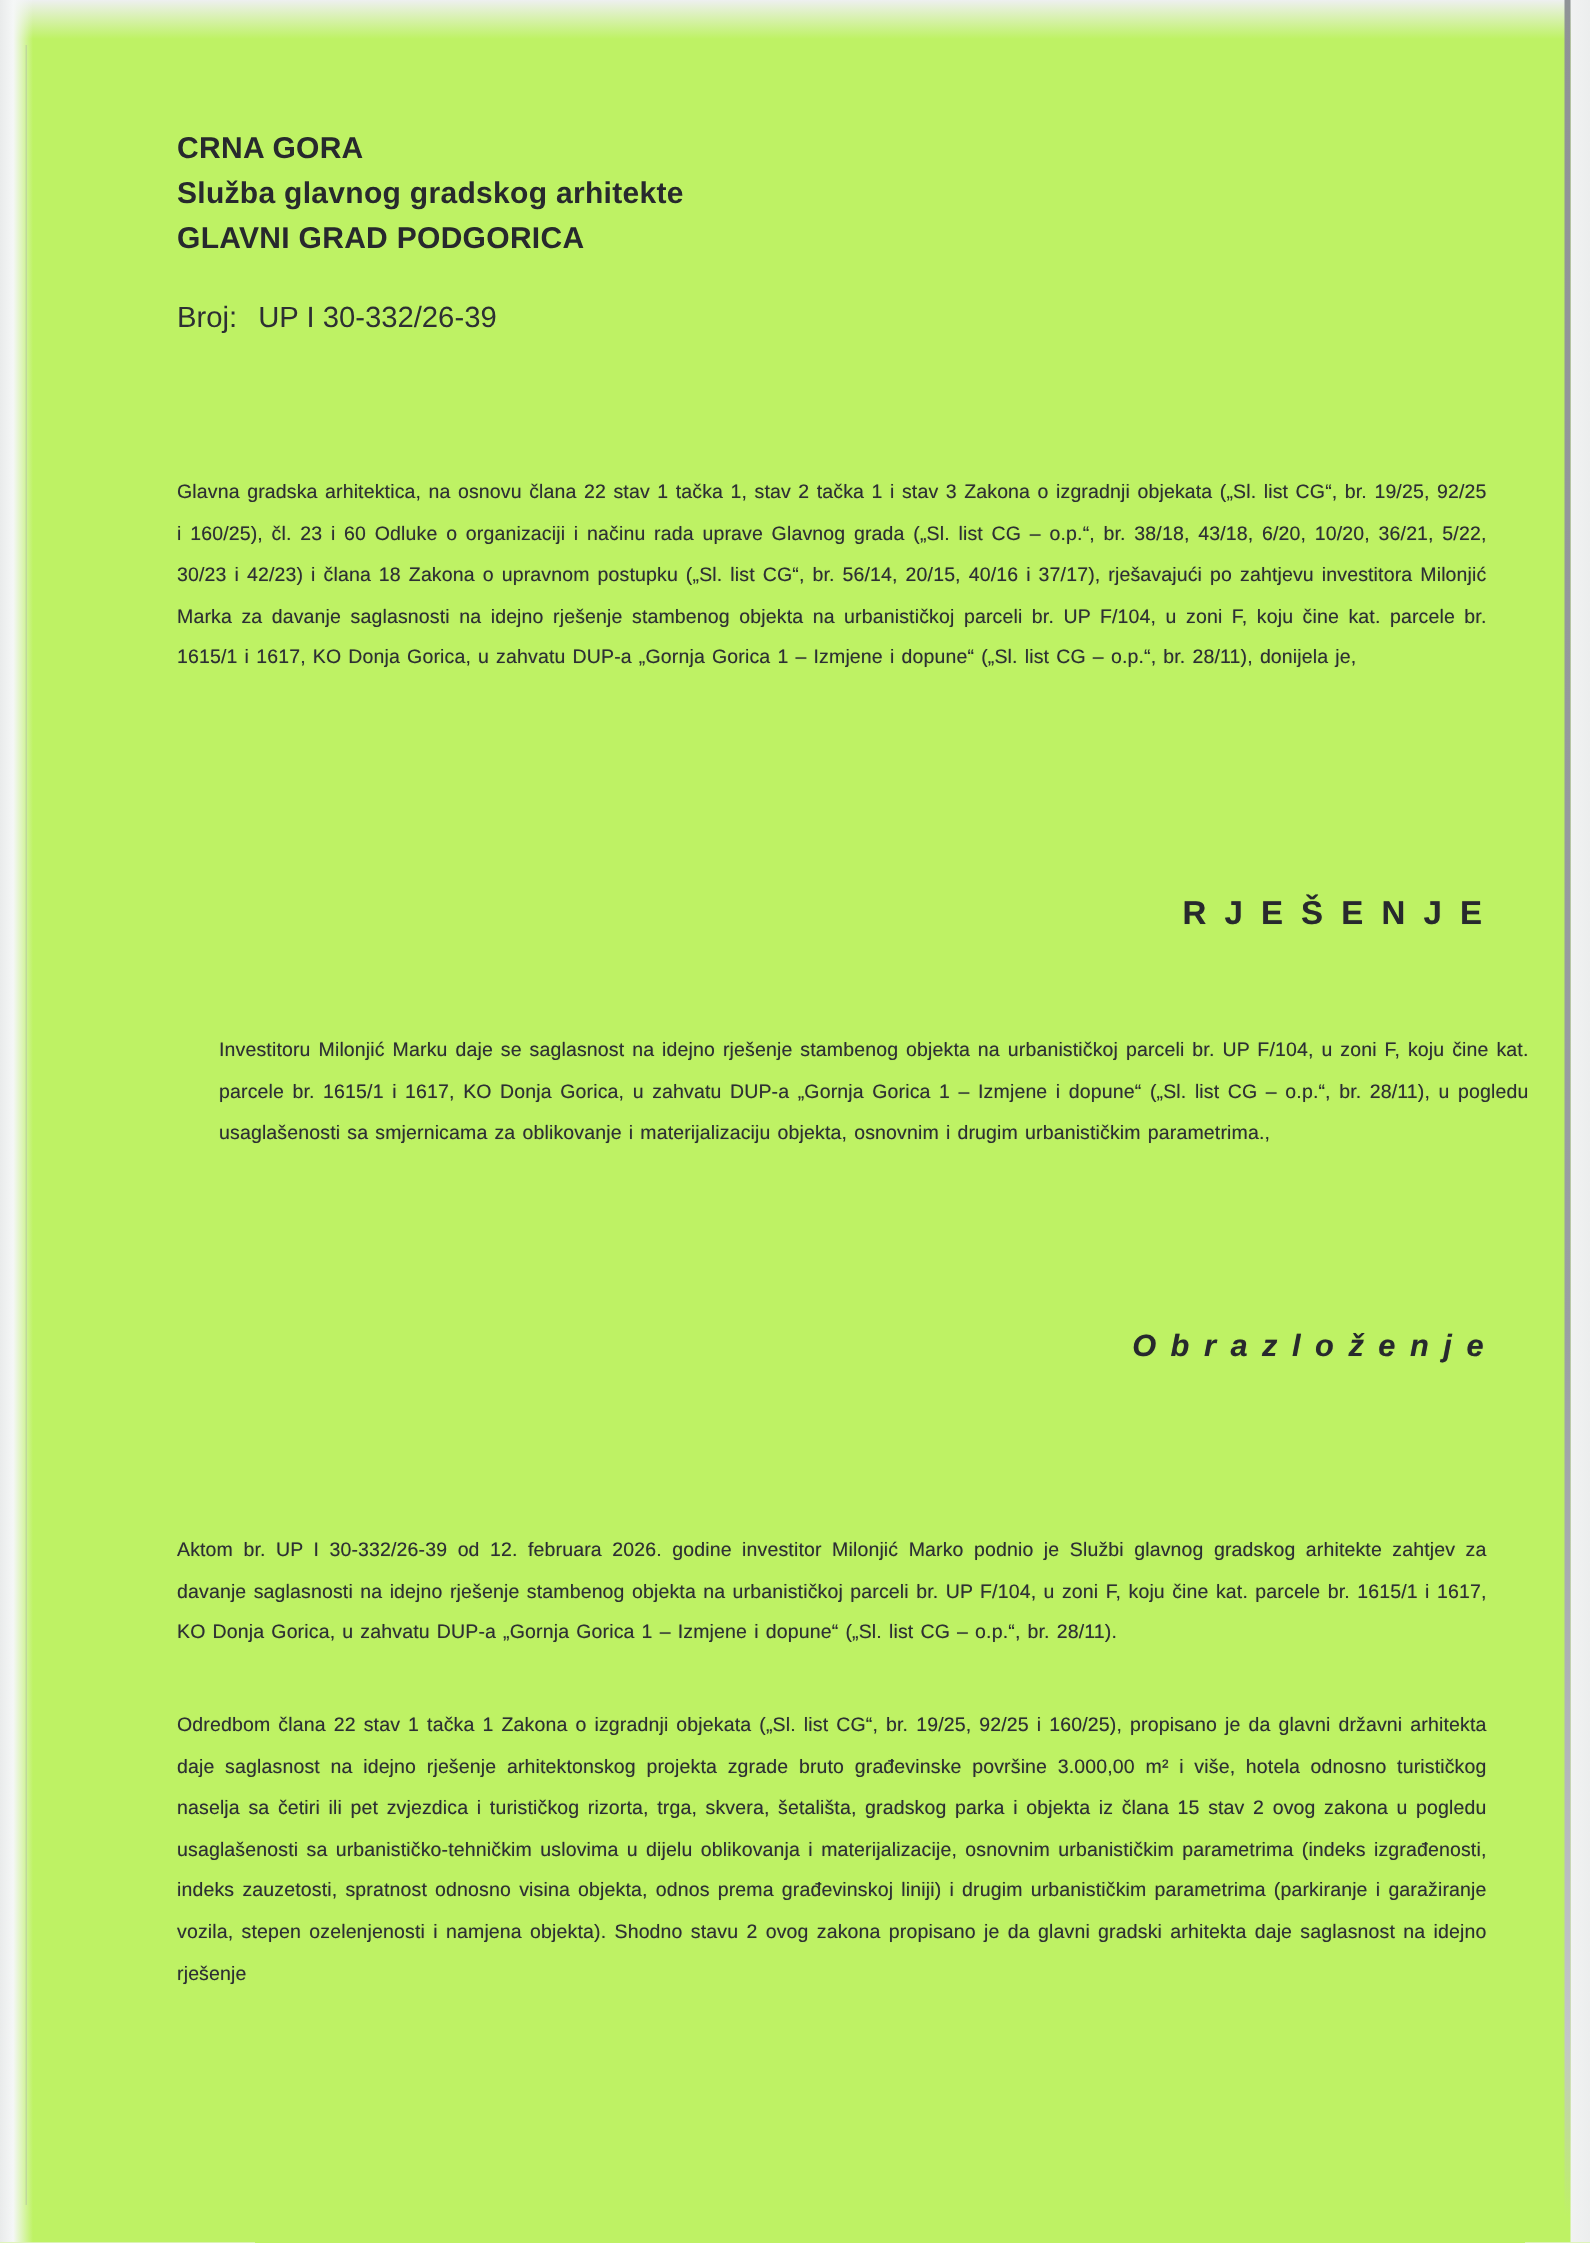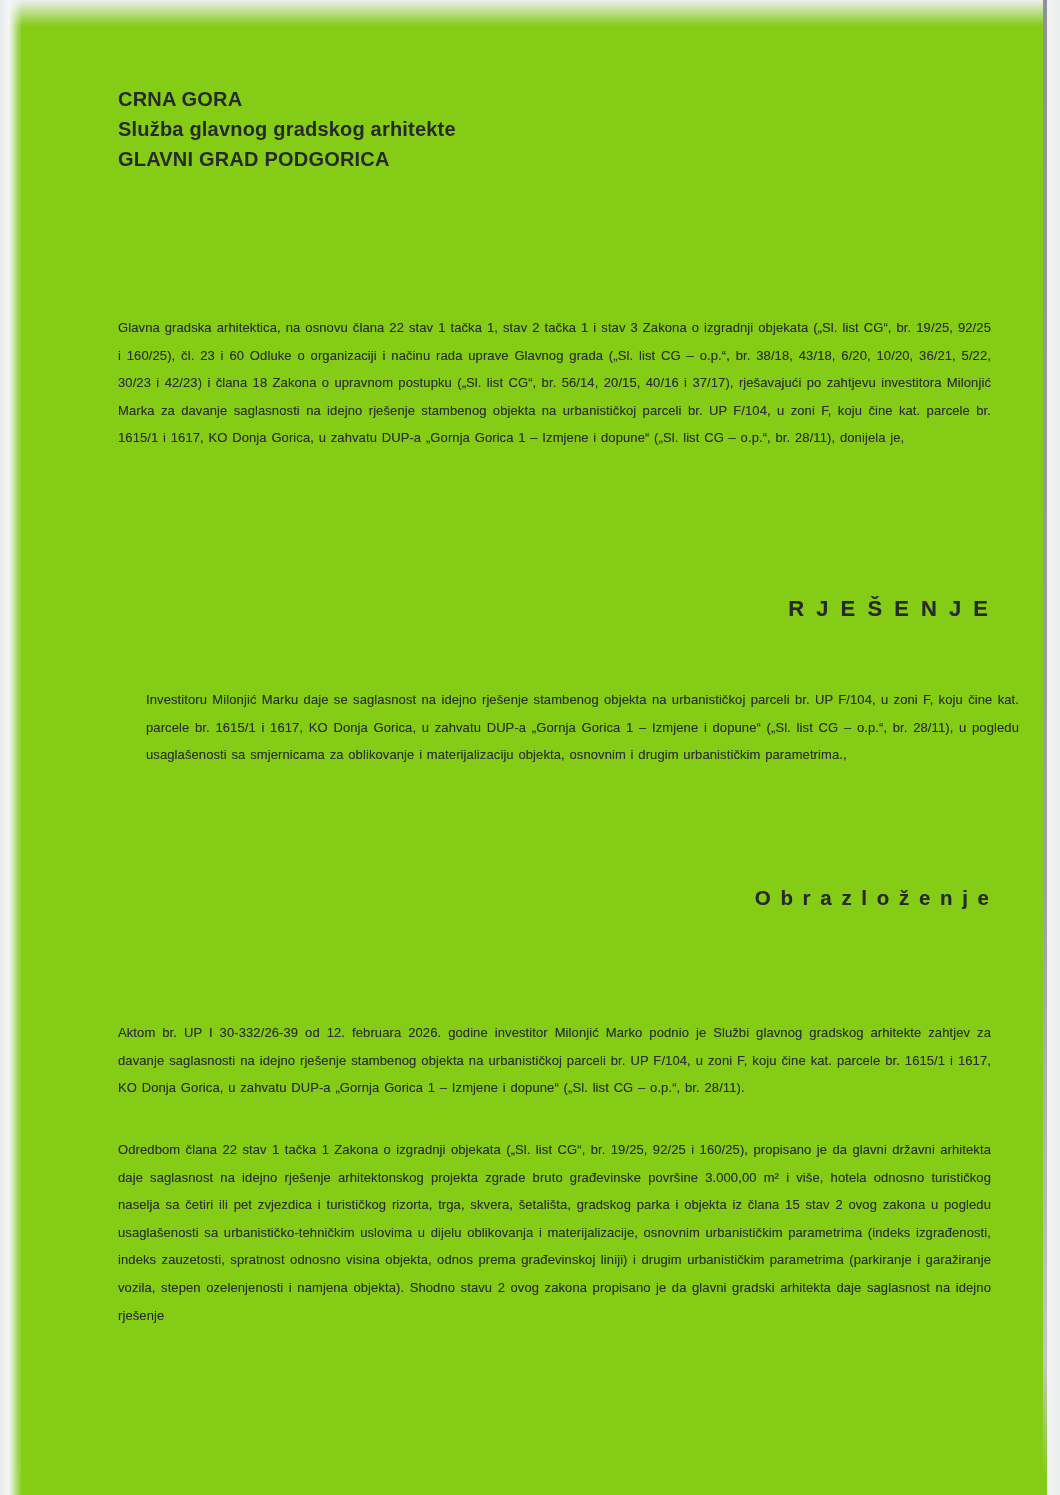--- a/index.html
+++ b/index.html
@@ -4,21 +4,21 @@
 <style>
   html, body {
     margin: 0;
     padding: 0;
     background: #f4f5f5;
   }
   .page {
     position: relative;
     width: 1060px;
     height: 1495px;
-    background: #84cc16;
+    background: #bef264;
     overflow: hidden;
     font-family: "Liberation Sans", sans-serif;
     color: #2d2f33;
   }
   
   .edge-left {
     position: absolute;
     left: 0; top: 0;
     width: 22px; height: 100%;
     background: linear-gradient(to right, #e9ebeb 0%, #f5f7f7 40%, rgba(252,253,253,0) 100%);
@@ -100,20 +100,21 @@
   }
   .heading-decision {
     top: 596px;
     font-size: 22px;
     letter-spacing: 3px;
   }
   .heading-explanation {
     top: 886px;
     font-size: 20.5px;
     letter-spacing: 2px;
+    font-style: italic;
   }
 </style>
 </head>
 <body>
 
 <div class="page">
 
   <div class="edge-top"></div>
   <div class="edge-left"></div>
   <div class="edge-left-line"></div>
@@ -122,20 +123,21 @@
 
   <div class="content">
 
     <div class="letterhead">
       <div>CRNA GORA</div>
       <div>Služba glavnog gradskog arhitekte</div>
       <div>GLAVNI GRAD PODGORICA</div>
     </div>
 
     <div class="reference">
+      <div><span>Broj:</span><span class="ref-value">UP I 30-332/26-39</span></div>
     </div>
 
     <div class="para para-intro">Glavna gradska arhitektica, na osnovu člana 22 stav 1 tačka 1, stav 2 tačka 1 i stav 3 Zakona o izgradnji objekata („Sl. list CG“, br. 19/25, 92/25 i 160/25), čl. 23 i 60 Odluke o organizaciji i načinu rada uprave Glavnog grada („Sl. list CG – o.p.“, br. 38/18, 43/18, 6/20, 10/20, 36/21, 5/22, 30/23 i 42/23) i člana 18 Zakona o upravnom postupku („Sl. list CG“, br. 56/14, 20/15, 40/16 i 37/17), rješavajući po zahtjevu investitora Milonjić Marka za davanje saglasnosti na idejno rješenje stambenog objekta na urbanističkoj parceli br. UP F/104, u zoni F, koju čine kat. parcele br. 1615/1 i 1617, KO Donja Gorica, u zahvatu DUP-a „Gornja Gorica 1 – Izmjene i dopune“ („Sl. list CG – o.p.“, br. 28/11), donijela je,</div>
 
     <div class="heading heading-decision">R J E Š E N J E</div>
 
     <div class="para para-decision">Investitoru Milonjić Marku daje se saglasnost na idejno rješenje stambenog objekta na urbanističkoj parceli br. UP F/104, u zoni F, koju čine kat. parcele br. 1615/1 i 1617, KO Donja Gorica, u zahvatu DUP-a „Gornja Gorica 1 – Izmjene i dopune“ („Sl. list CG – o.p.“, br. 28/11), u pogledu usaglašenosti sa smjernicama za oblikovanje i materijalizaciju objekta, osnovnim i drugim urbanističkim parametrima.,</div>
 
     <div class="heading heading-explanation">O b r a z l o ž e n j e</div>
 

